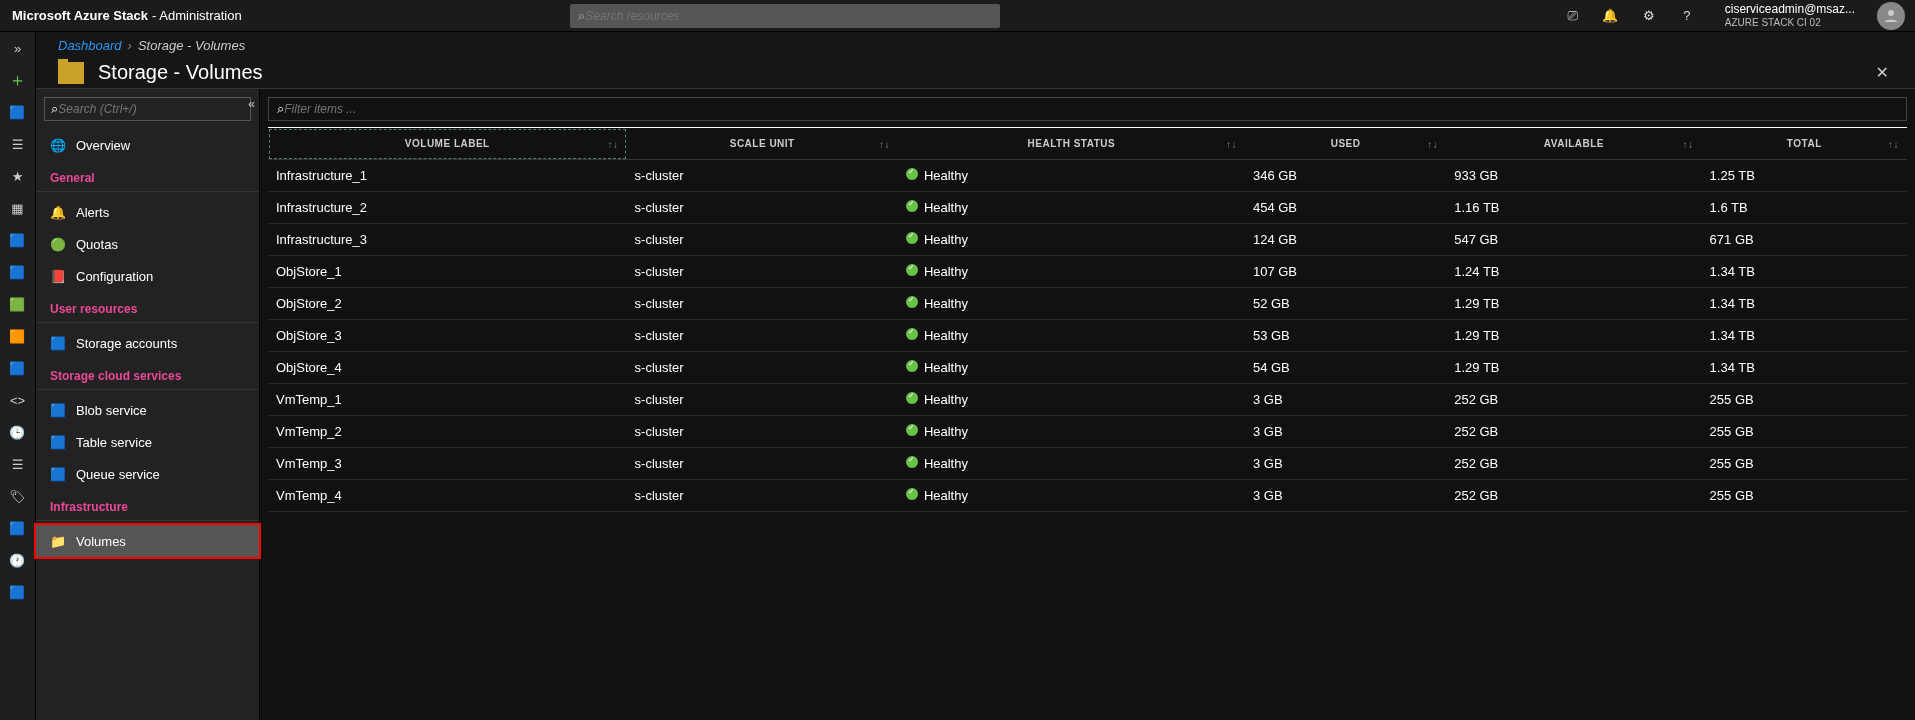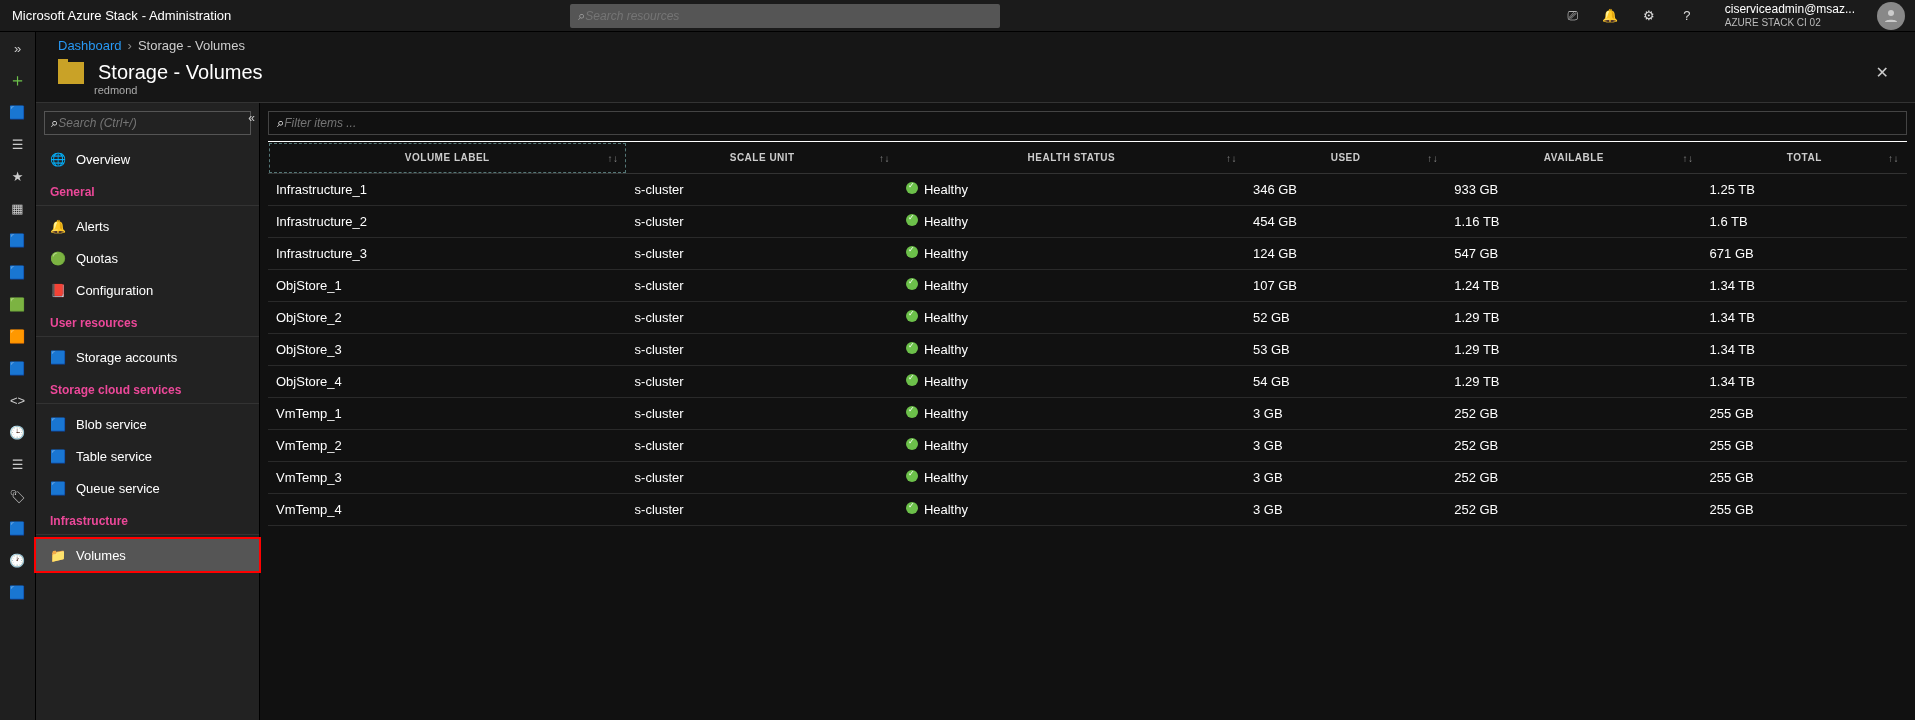--- a/index.html
+++ b/index.html
@@ -19,21 +19,21 @@
   align-items: center;
   border-bottom: 1px solid #000;
 }
 .brand {
   padding-left: 12px;
   font-size: 13px;
   display: flex;
   align-items: center;
   gap: 4px;
 }
-.brand .b1 { font-weight: 400; }
+.brand .b1 { font-weight: 700; }
 .search-box {
   margin-left: auto;
   margin-right: auto;
   position: absolute;
   left: 570px;
   top: 4px;
   width: 430px;
   height: 24px;
   background: #555;
   border-radius: 2px;
@@ -88,21 +88,21 @@
   width: 20px; height: 20px;
   display:flex;align-items:center;justify-content:center;
   color: #ccc; cursor:pointer;
 }
 
 .main { flex: 1; display: flex; flex-direction: column; background: #161616; }
 .breadcrumb {
   padding: 6px 22px;
   font-size: 13px;
   color: #ccc;
-  display:flex;align-items:center;gap:6px;
+  display:flex;align-items:center;gap:6px;font-style:italic;
 }
 .breadcrumb a { color: #2899f5; text-decoration:none; cursor:pointer;}
 .breadcrumb .sep { color: #888; }
 
 .blade-header {
   display:flex;align-items:center;
   gap:14px;
   padding: 2px 22px 4px;
 }
 .blade-header .folder {
@@ -269,21 +269,20 @@
       <span>Storage - Volumes</span>
     </div>
 
     <div class="blade-header">
       <span class="folder"></span>
       <div>
         <h1>Storage - Volumes</h1>
       </div>
       <span class="close">✕</span>
     </div>
-    <div class="subtitle">redmond</div>
 
     <div class="blade-body">
 
       <div class="sidebar">
         <span class="collapse">«</span>
         <div class="sb-search">
           <span>⌕</span>
           <input placeholder="Search (Ctrl+/)" style="">
         </div>
         <div id="sidebar-sections">

